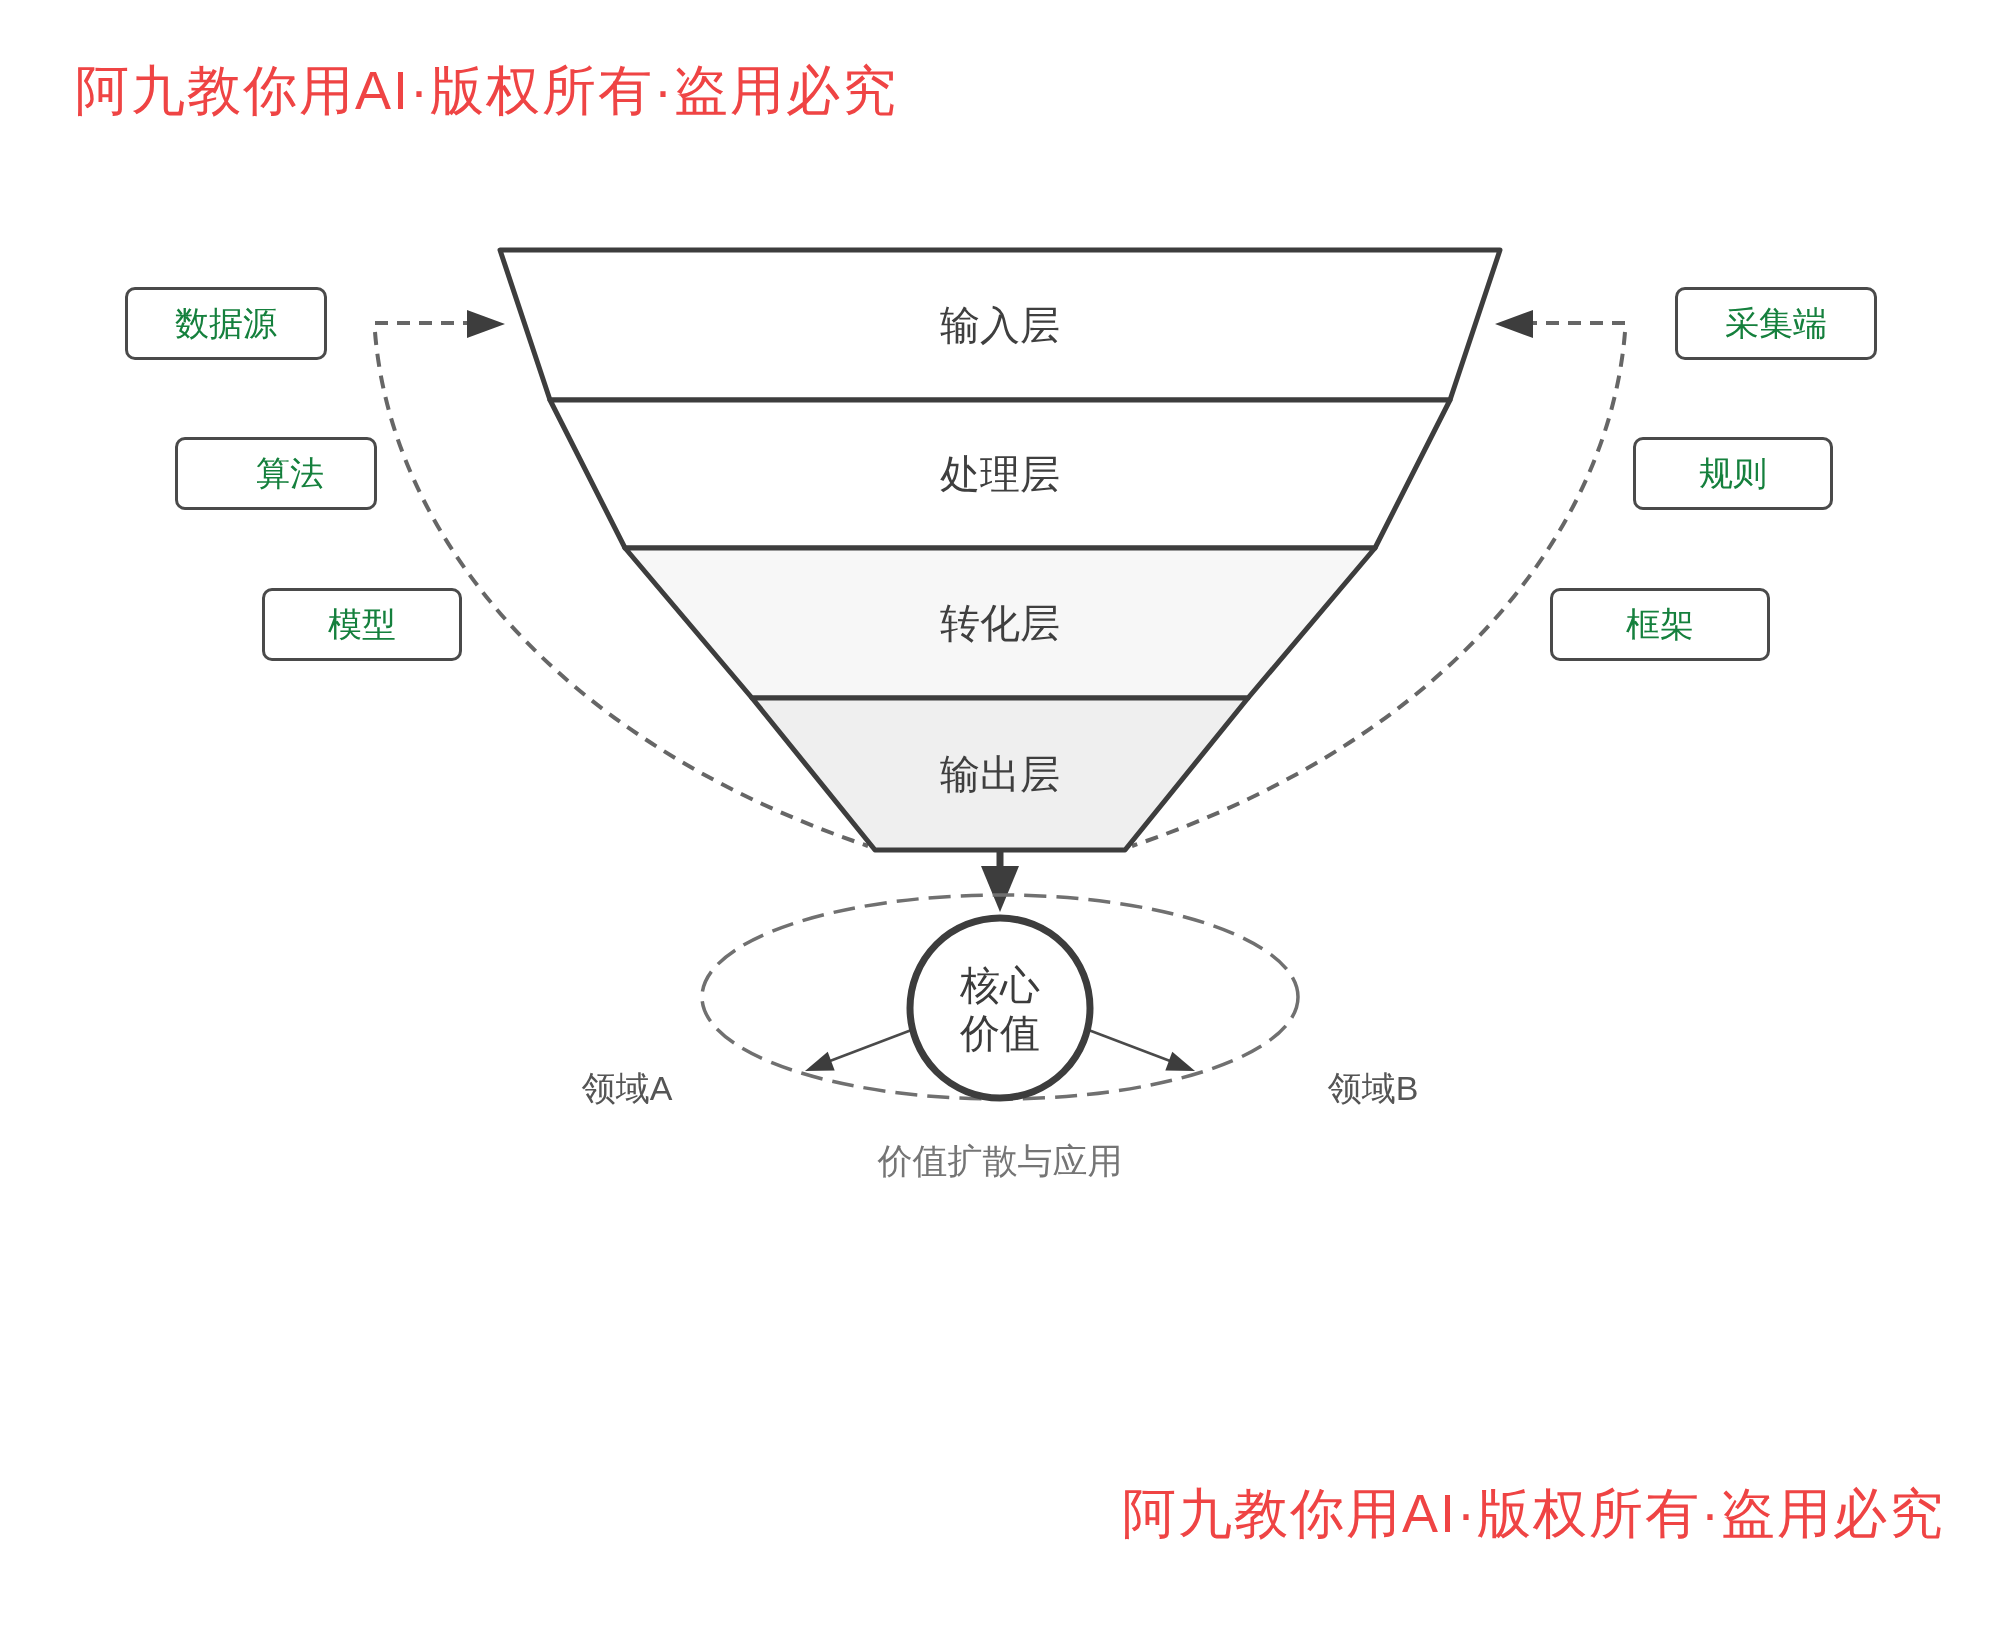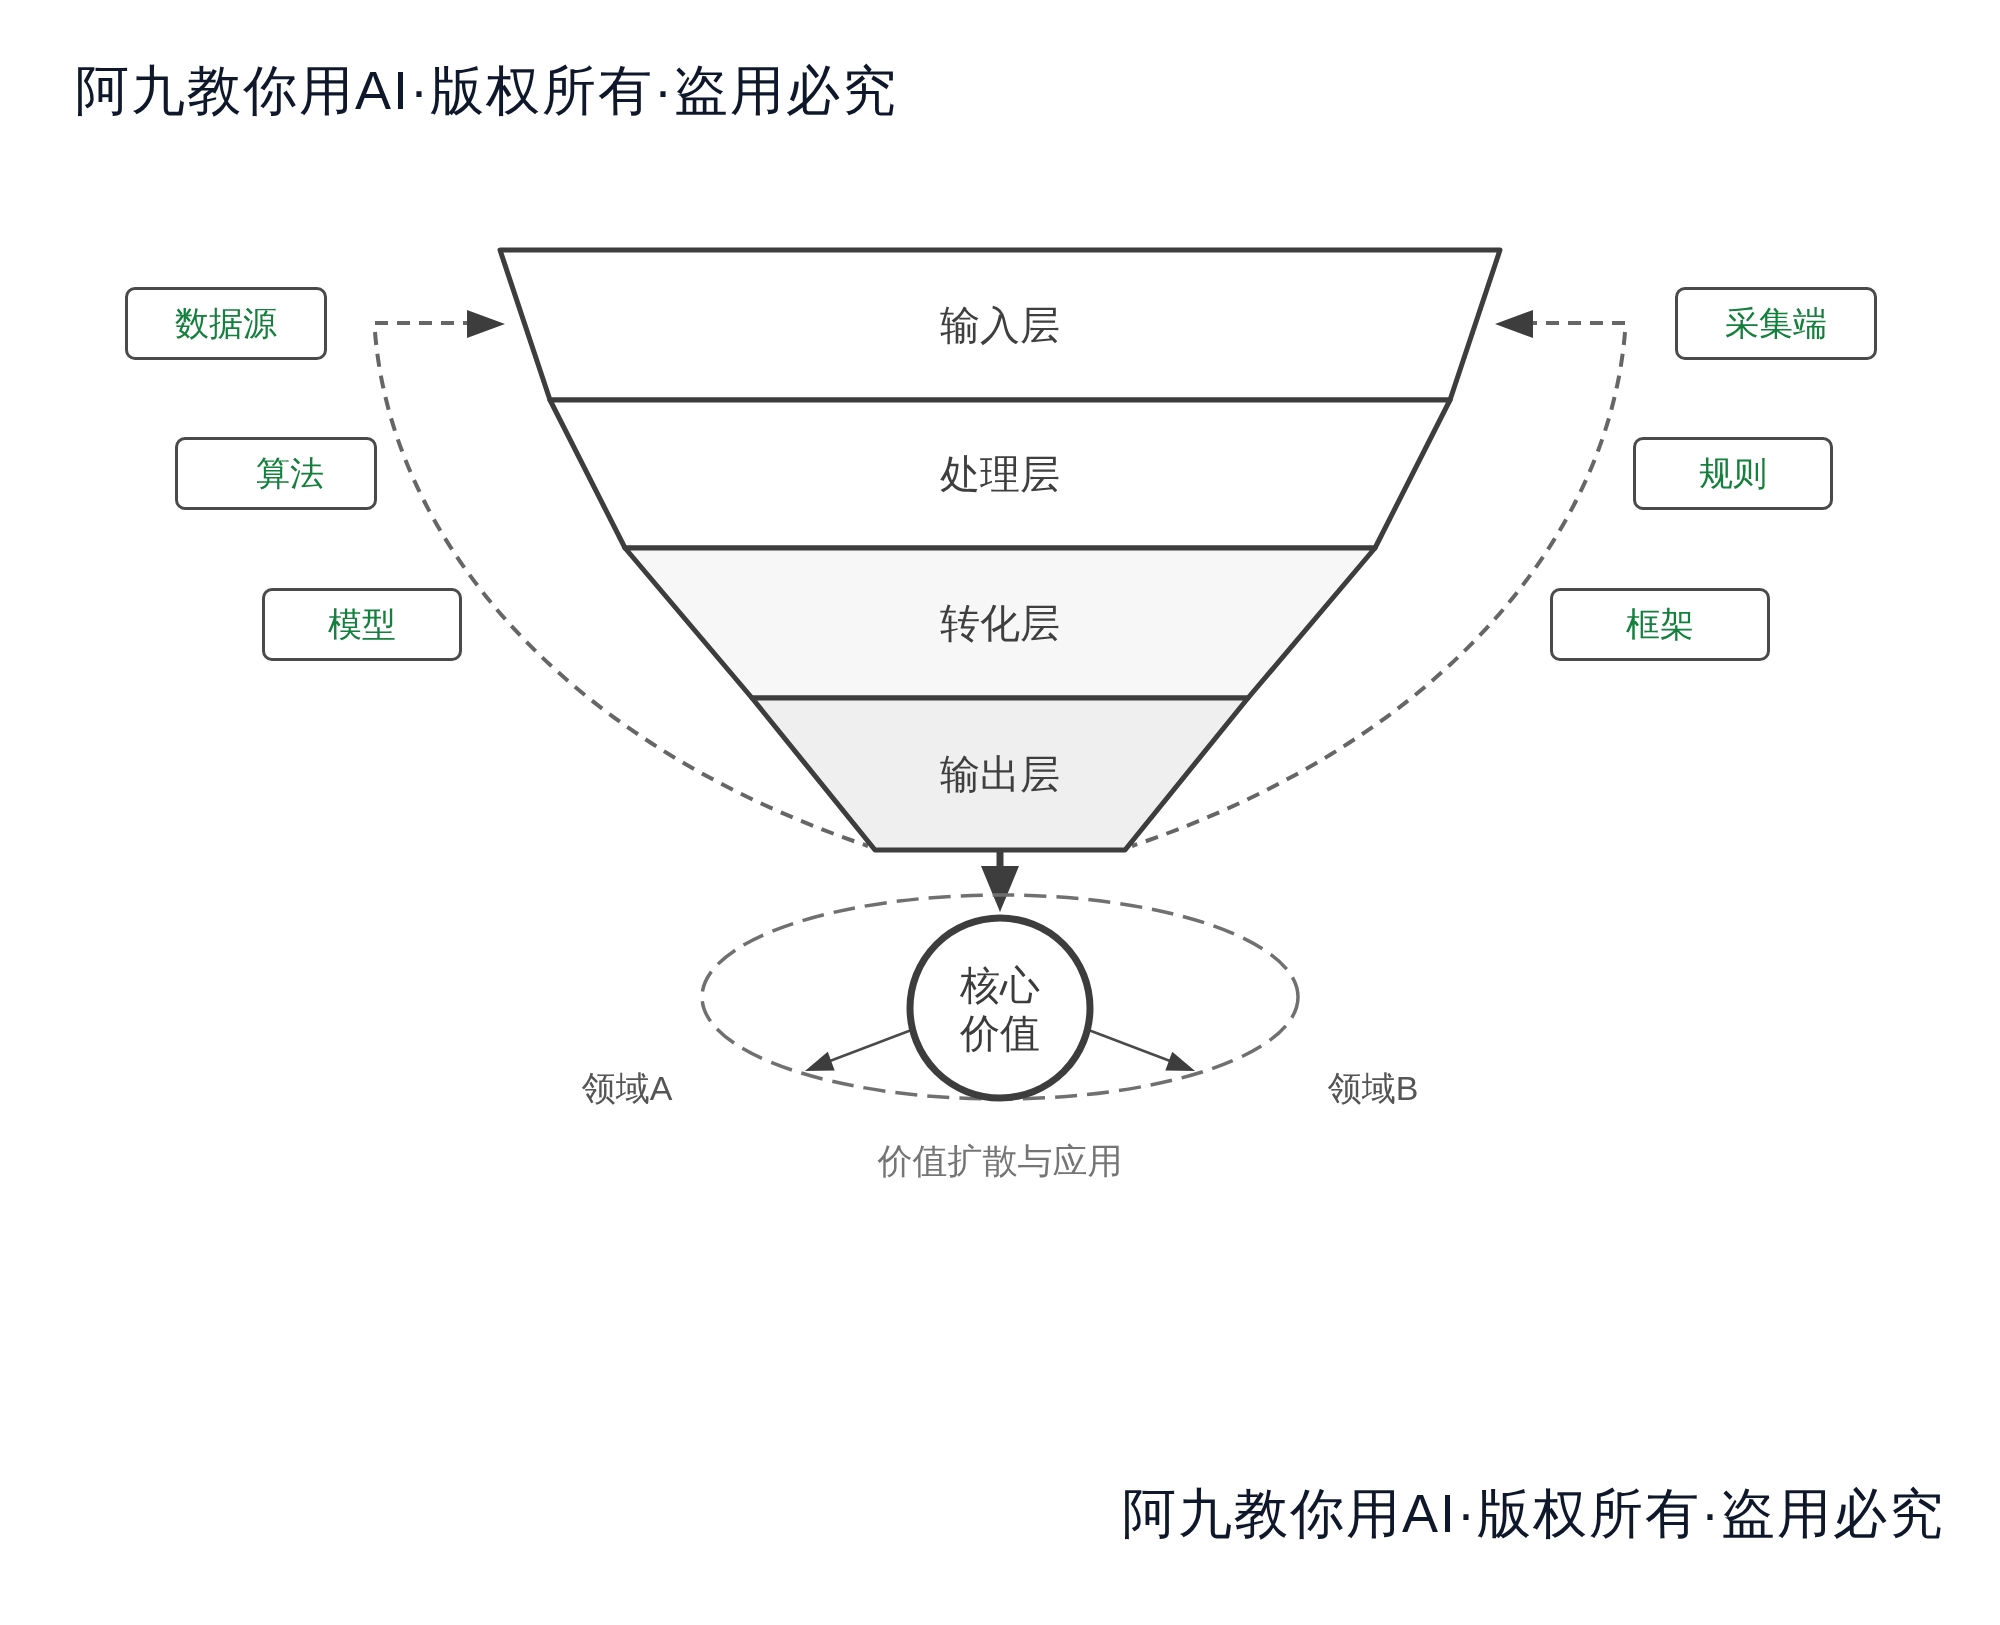--- a/index.html
+++ b/index.html
@@ -6,21 +6,21 @@
   .canvas{
     position:relative;
     width:2000px;height:1625px;
     background:#ffffff;
     overflow:hidden;
     font-family:"Liberation Sans","DejaVu Sans",sans-serif;
   }
   .watermark{
     position:absolute;
     font-size:54px;
-    color:#0f172a;
+    color:#ef4444;
     letter-spacing:2px;
     white-space:nowrap;
     user-select:none;
   }
   .watermark.top{left:75px;top:55px;}
   .watermark.bottom{right:55px;top:1478px;}
   .side-box{
     position:absolute;
     box-sizing:border-box;
     width:202px;height:73px;

